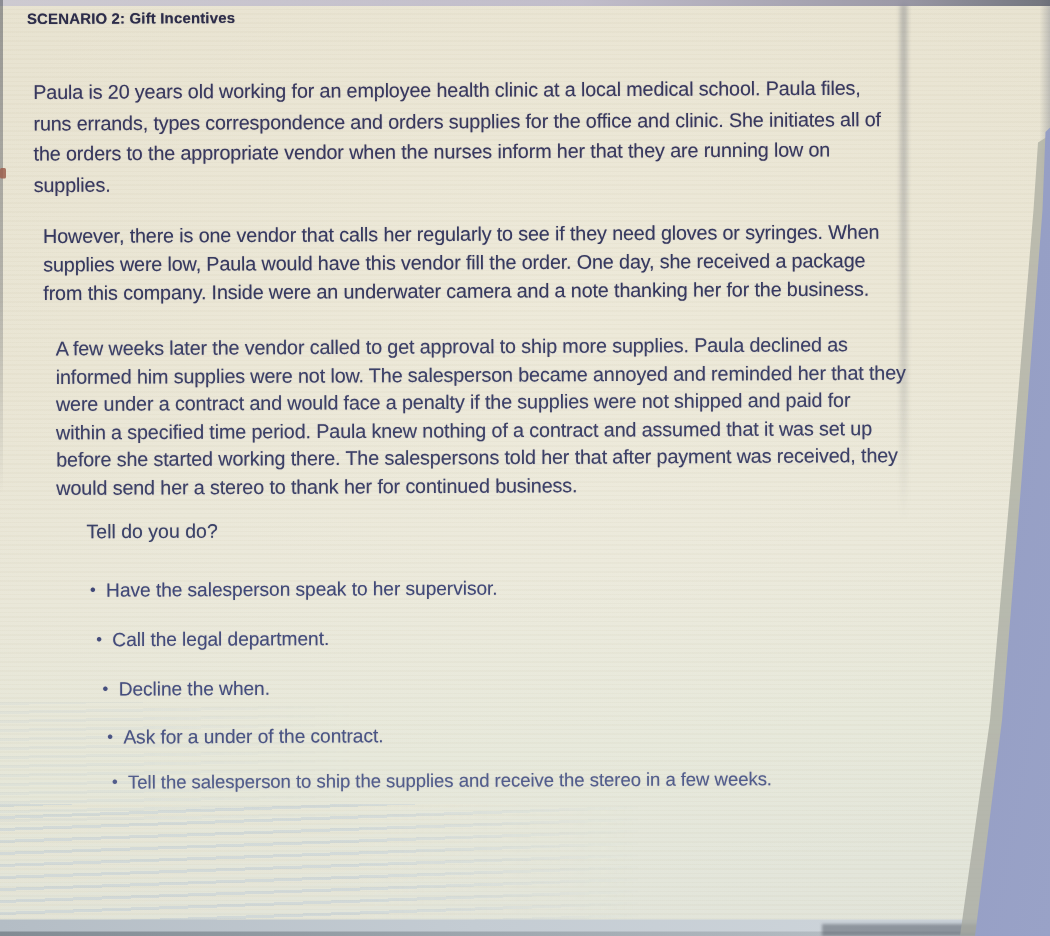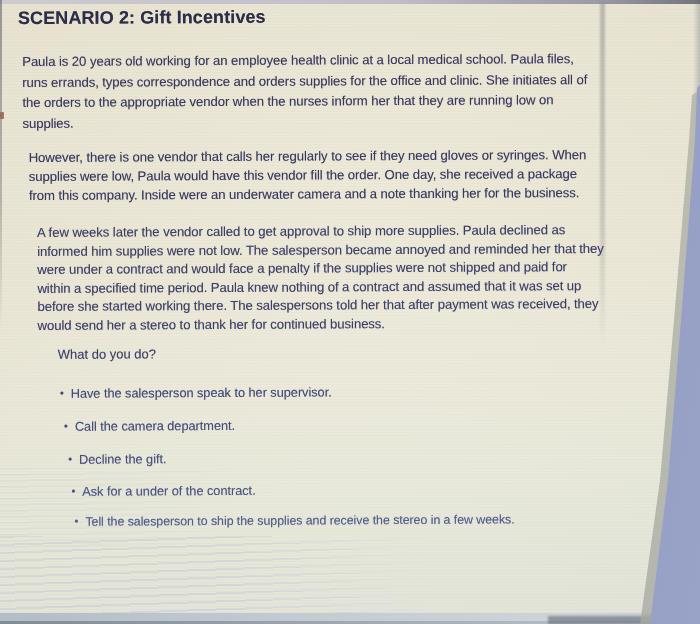--- a/index.html
+++ b/index.html
@@ -96,21 +96,21 @@
 
   
   .text-layer{
     position:absolute;inset:0;z-index:6;
     transform:rotate(-0.3deg);
     transform-origin:30px 30px;
   }
   .tl{position:absolute;white-space:pre;}
   .title{
     left:18px;top:8px;
-    font-size:18px;font-weight:bold;letter-spacing:.1px;
+    font-size:10px;font-weight:bold;letter-spacing:.1px;
     color:#2d2d4a;
     text-shadow:0 0 .6px rgba(40,40,70,.55);
   }
   .para{
     font-size:13.2px;letter-spacing:-0.1px;
     text-shadow:0 0 .7px rgba(50,50,95,.40);
   }
   .p1{left:22px;top:52px;line-height:20.6px;color:#38385e;}
   .p2{left:28px;top:148px;line-height:19.2px;color:#36395f;}
   .p3{left:36px;top:224px;line-height:18.6px;color:#3c4067;}
@@ -165,33 +165,33 @@
 supplies were low, Paula would have this vendor fill the order. One day, she received a package
 from this company. Inside were an underwater camera and a note thanking her for the business.</div>
 
     <div class="tl para p3">A few weeks later the vendor called to get approval to ship more supplies. Paula declined as
 informed him supplies were not low. The salesperson became annoyed and reminded her that they
 were under a contract and would face a penalty if the supplies were not shipped and paid for
 within a specified time period. Paula knew nothing of a contract and assumed that it was set up
 before she started working there. The salespersons told her that after payment was received, they
 would send her a stereo to thank her for continued business.</div>
 
-    <div class="tl question">What do you do?</div>
+    <div class="tl question">Tell do you do?</div>
 
     <div class="tl option b1">
       <span class="dot">•</span>
       <span>Have the salesperson speak to her supervisor.</span>
     </div>
     <div class="tl option b2">
       <span class="dot">•</span>
-      <span>Call the camera department.</span>
+      <span>Call the legal department.</span>
     </div>
     <div class="tl option b3">
       <span class="dot">•</span>
-      <span>Decline the gift.</span>
+      <span>Decline the when.</span>
     </div>
     <div class="tl option b4">
       <span class="dot">•</span>
       <span>Ask for a under of the contract.</span>
     </div>
     <div class="tl option b5">
       <span class="dot">•</span>
       <span>Tell the salesperson to ship the supplies and receive the stereo in a few weeks.</span>
     </div>
 

